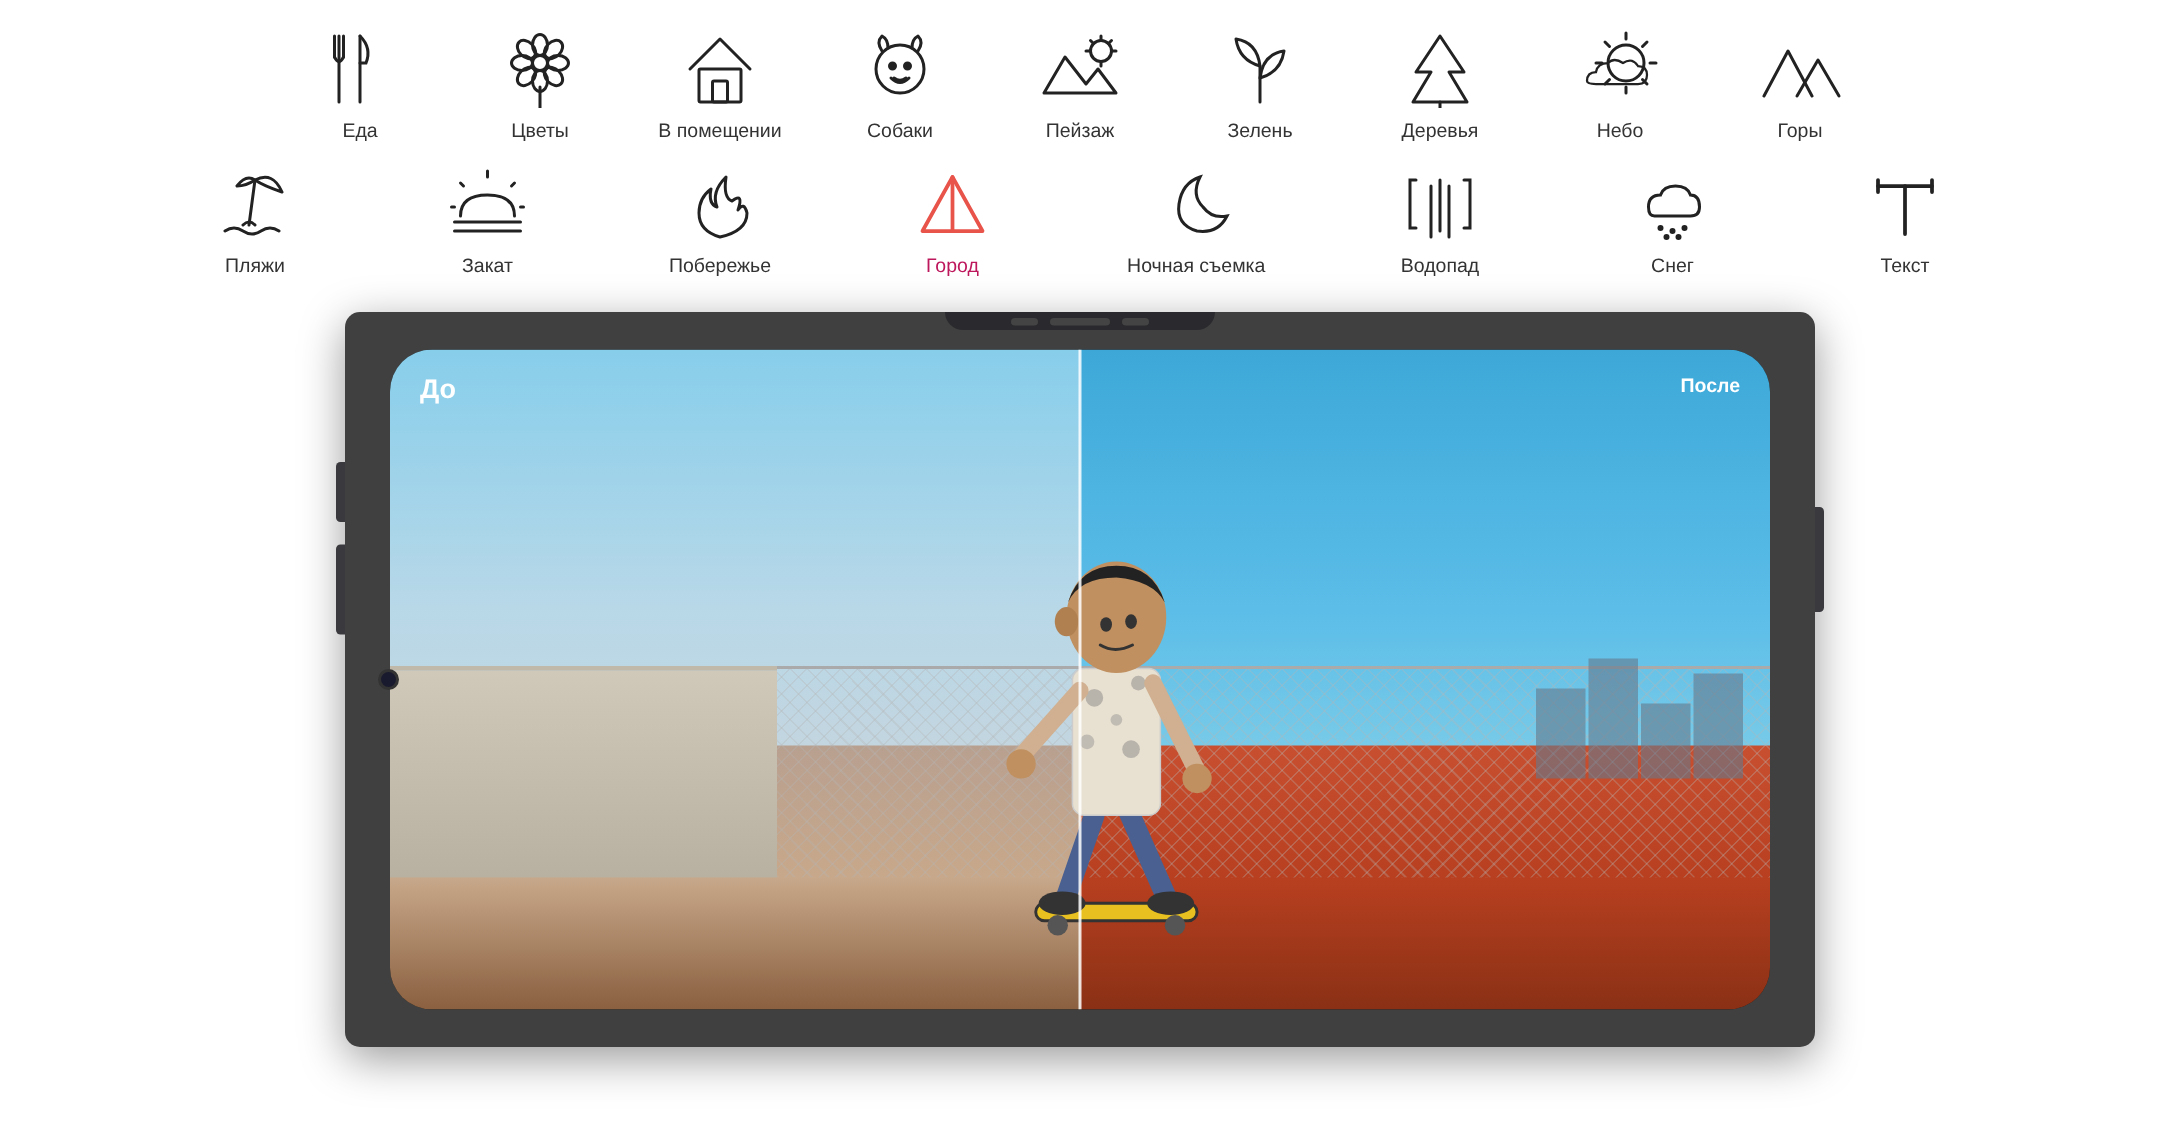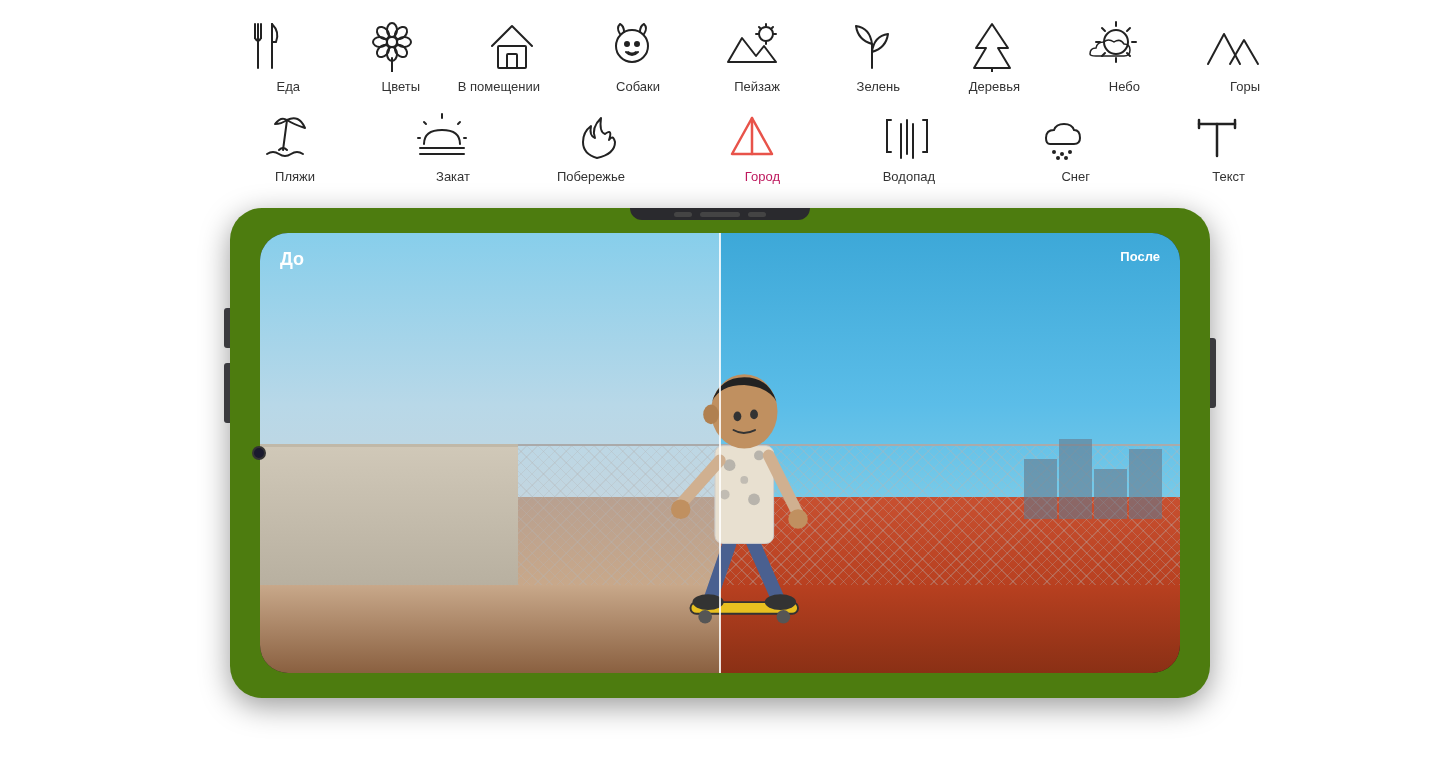--- a/index.html
+++ b/index.html
@@ -23,21 +23,21 @@
       display: flex;
       justify-content: center;
       align-items: flex-end;
       gap: 0px;
       margin-bottom: 4px;
     }
 
     .icon-item {
       display: flex;
       flex-direction: column;
-      align-items: flex-end;
+      align-items: center;
       width: 120px;
     }
 
     .icon-svg {
       width: 56px;
       height: 56px;
       display: flex;
       align-items: center;
       justify-content: center;
     }
@@ -57,22 +57,22 @@
     
     .phone-wrapper {
       display: flex;
       justify-content: center;
       margin-top: 20px;
     }
 
     .phone-outer {
       width: 980px;
       height: 490px;
-      background: #4d7c0f;
-      border-radius: 32px;
+      background: #404040;
+      border-radius: 10px;
       position: relative;
       display: flex;
       align-items: center;
       justify-content: center;
       box-shadow: 0 8px 30px rgba(0,0,0,0.4);
     }
 
     
     .phone-top-bar {
       position: absolute;
@@ -472,20 +472,28 @@
       <div class="icon-svg">
         <svg width="52" height="52" viewBox="0 0 52 52" fill="none" stroke="#e8534a" stroke-width="2.5" stroke-linecap="round" stroke-linejoin="round">
 
           <path d="M26 8 L6 44 L46 44 Z"></path>
           <line x1="26" y1="8" x2="26" y2="44"></line>
         </svg>
       </div>
       <span class="icon-label active">Город</span>
     </div>
 
+    <div class="icon-item" style="width:135px;">
+      <div class="icon-svg">
+        <svg width="52" height="52" viewBox="0 0 52 52" fill="none" stroke="#222" stroke-width="2" stroke-linecap="round">
+          <path d="M28 8 Q16 12 14 26 Q12 40 26 44 Q40 46 46 34 Q36 36 30 28 Q22 20 28 8 Z"></path>
+        </svg>
+      </div>
+      <span class="icon-label">Ночная съемка</span>
+    </div>
 
     <div class="icon-item">
       <div class="icon-svg">
         <svg width="52" height="52" viewBox="0 0 52 52" fill="none" stroke="#222" stroke-width="2" stroke-linecap="round">
 
           <path d="M10 10 L6 10 L6 42 L10 42"></path>
           <path d="M42 10 L46 10 L46 42 L42 42"></path>
 
           <line x1="20" y1="14" x2="20" y2="48"></line>
           <line x1="26" y1="10" x2="26" y2="44"></line>

